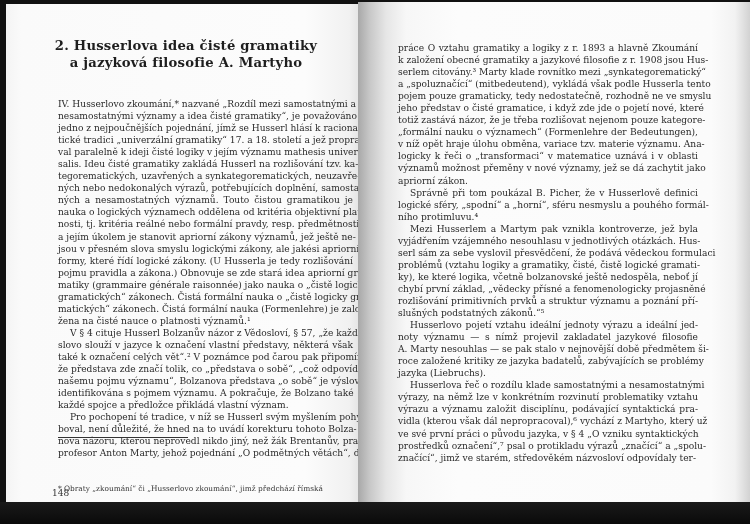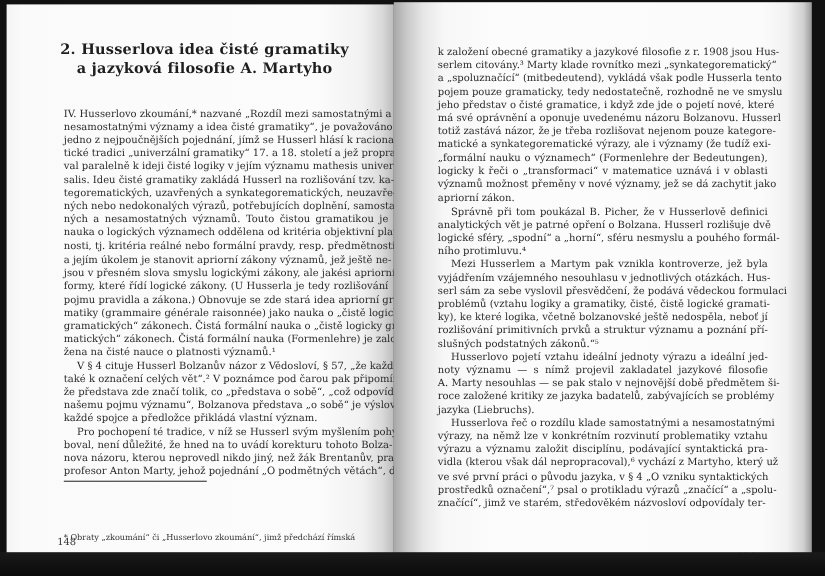--- a/index.html
+++ b/index.html
@@ -8,20 +8,21 @@
     background: #111;
     position: relative;
     font-family: "DejaVu Serif", "Liberation Serif", serif;
   }
   .spread {
     position: absolute; left: 0; top: 0; width: 750px; height: 524px;
   }
   .page {
     position: absolute; top: 4px; height: 500px;
     color: #2a2a2a;
+    padding-left: 21px;
   }
   .page-left {
     left: 6px; width: 352px;
     background: linear-gradient(to right, #f4f4f4 0%, #fafafa 4%, #fcfcfc 80%, #f1f1f1 92%, #d9d9d9 97%, #bcbcbc 100%);
   }
   .page-right {
     left: 358px; width: 380px; top: 2px; height: 504px;
     background: linear-gradient(to right, #a8a8a8 0%, #c8c8c8 3%, #e6e6e6 7%, #f7f7f7 12%, #fcfcfc 25%, #fbfbfb 88%, #f2f2f2 94%, #d0d0d0 98%, #9a9a9a 100%);
   }
   .bottom-shadow {
@@ -81,61 +82,63 @@
         <span class="line">nosti, tj. kritéria reálné nebo formální pravdy, resp. předmětnosti</span>
         <span class="line">a jejím úkolem je stanovit apriorní zákony významů, jež ještě ne-</span>
         <span class="line">jsou v přesném slova smyslu logickými zákony, ale jakési apriorní</span>
         <span class="line">formy, které řídí logické zákony. (U Husserla je tedy rozlišování</span>
         <span class="line">pojmu pravidla a zákona.) Obnovuje se zde stará idea apriorní gra-</span>
         <span class="line">matiky (grammaire générale raisonnée) jako nauka o „čistě logicky</span>
         <span class="line">gramatických“ zákonech. Čistá formální nauka o „čistě logicky gra-</span>
         <span class="line">matických“ zákonech. Čistá formální nauka (Formenlehre) je zalo-</span>
         <span class="line last">žena na čisté nauce o platnosti významů.¹</span>
         <span class="line indent">V § 4 cituje Husserl Bolzanův názor z Vědosloví, § 57, „že každé</span>
+        <span class="line">slovo slouží v jazyce k označení vlastní představy, některá však</span>
         <span class="line">také k označení celých vět“.² V poznámce pod čarou pak připomíná,</span>
         <span class="line">že představa zde značí tolik, co „představa o sobě“, „což odpovídá</span>
         <span class="line">našemu pojmu významu“, Bolzanova představa „o sobě“ je výslovně</span>
+        <span class="line">identifikována s pojmem významu. A pokračuje, že Bolzano také</span>
         <span class="line last">každé spojce a předložce přikládá vlastní význam.</span>
         <span class="line indent">Pro pochopení té tradice, v níž se Husserl svým myšlením pohy-</span>
         <span class="line">boval, není důležité, že hned na to uvádí korekturu tohoto Bolza-</span>
         <span class="line">nova názoru, kterou neprovedl nikdo jiný, než žák Brentanův, pražský</span>
         <span class="line last">profesor Anton Marty, jehož pojednání „O podmětných větách“, dále</span>
       </div>
     <div class="footnote-rule"></div>
     <div class="footnote" id="left-footnote">
         <span class="line">* Obraty „zkoumání“ či „Husserlovo zkoumání“, jimž předchází římská</span>
         <span class="line">číslice, jako zde, odkazují na příslušný oddíl Husserlových Logických zkou-</span>
         <span class="line last">mání. Pozn. red.</span>
       </div>
     <div class="page-num page-num-left">148</div>
   </div>
 
   <div class="page page-right">
     <div class="text-block right-body" id="right-body">
+        <span class="line">práce O vztahu gramatiky a logiky z r. 1893 a hlavně Zkoumání</span>
         <span class="line">k založení obecné gramatiky a jazykové filosofie z r. 1908 jsou Hus-</span>
         <span class="line">serlem citovány.³ Marty klade rovnítko mezi „synkategorematický“</span>
         <span class="line">a „spoluznačící“ (mitbedeutend), vykládá však podle Husserla tento</span>
         <span class="line">pojem pouze gramaticky, tedy nedostatečně, rozhodně ne ve smyslu</span>
         <span class="line">jeho představ o čisté gramatice, i když zde jde o pojetí nové, které</span>
-        <span class="line">má své oprávnění a oponuje uvedenému názoru Bolzanovu. Husserl</span>
         <span class="line">totiž zastává názor, že je třeba rozlišovat nejenom pouze katego­re-</span>
-        <span class="line">matické a synkategorematické výrazy, ale i významy (že tudíž exi-</span>
         <span class="line">„formální nauku o významech“ (Formenlehre der Bedeutungen),</span>
+        <span class="line">v níž opět hraje úlohu obměna, variace tzv. materie významu. Ana-</span>
         <span class="line">logicky k řeči o „transformaci“ v matematice uznává i v oblasti</span>
         <span class="line">významů možnost přeměny v nové významy, jež se dá zachytit jako</span>
         <span class="line last">apriorní zákon.</span>
         <span class="line indent">Správně při tom poukázal B. Picher, že v Husserlově definici</span>
-        <span class="line">analytických vět je patrné opření o Bolzana. Husserl rozlišuje dvě</span>
         <span class="line">logické sféry, „spodní“ a „horní“, sféru nesmyslu a pouhého formál-</span>
         <span class="line last">ního protimluvu.⁴</span>
         <span class="line indent">Mezi Husserlem a Martym pak vznikla kontroverze, jež byla</span>
         <span class="line">vyjádřením vzájemného nesouhlasu v jednotlivých otázkách. Hus-</span>
         <span class="line">serl sám za sebe vyslovil přesvědčení, že podává vědeckou formulaci</span>
         <span class="line">problémů (vztahu logiky a gramatiky, čisté, čistě logické gramati-</span>
         <span class="line">ky), ke které logika, včetně bolzanovské ještě nedospěla, neboť jí</span>
+        <span class="line">chybí první základ, „vědecky přísné a fenomenologicky projasněné</span>
         <span class="line">rozlišování primitivních prvků a struktur významu a poznání pří-</span>
         <span class="line last">slušných podstatných zákonů.“⁵</span>
         <span class="line indent">Husserlovo pojetí vztahu ideální jednoty výrazu a ideální jed-</span>
         <span class="line">noty významu — s nímž projevil zakladatel jazykové filosofie</span>
         <span class="line">A. Marty nesouhlas — se pak stalo v nejnovější době předmětem ši-</span>
         <span class="line">roce založené kritiky ze jazyka badatelů, zabývajících se problémy</span>
         <span class="line last">jazyka (Liebruchs).</span>
         <span class="line indent">Husserlova řeč o rozdílu klade samostatnými a nesamostatnými</span>
         <span class="line">výrazy, na němž lze v konkrétním rozvinutí problematiky vztahu</span>
         <span class="line">výrazu a významu založit disciplínu, podávající syntaktická pra-</span>

